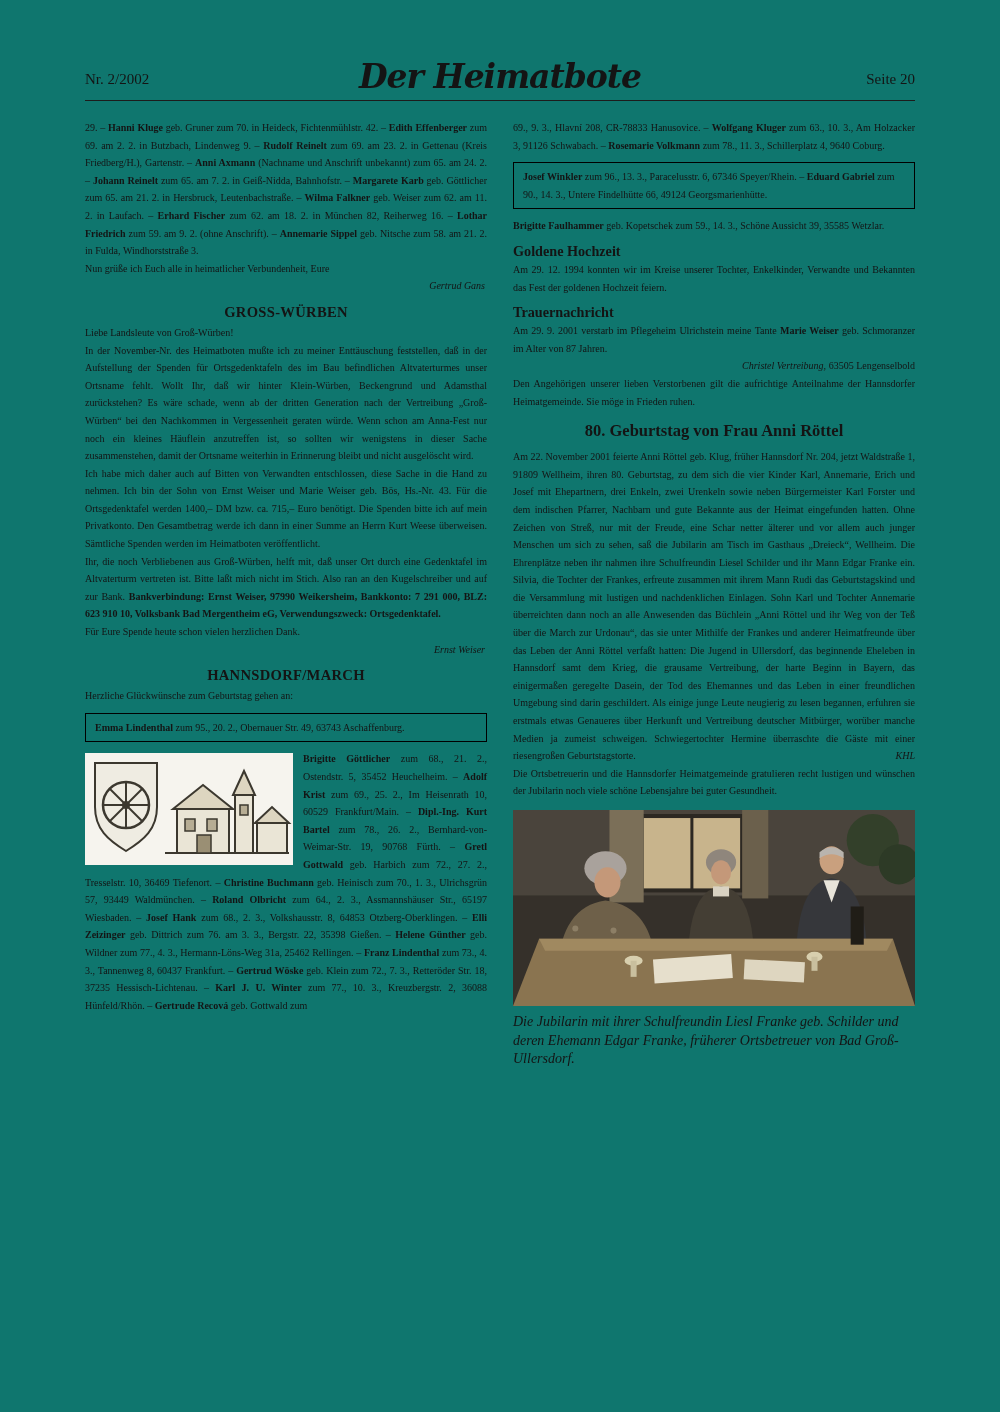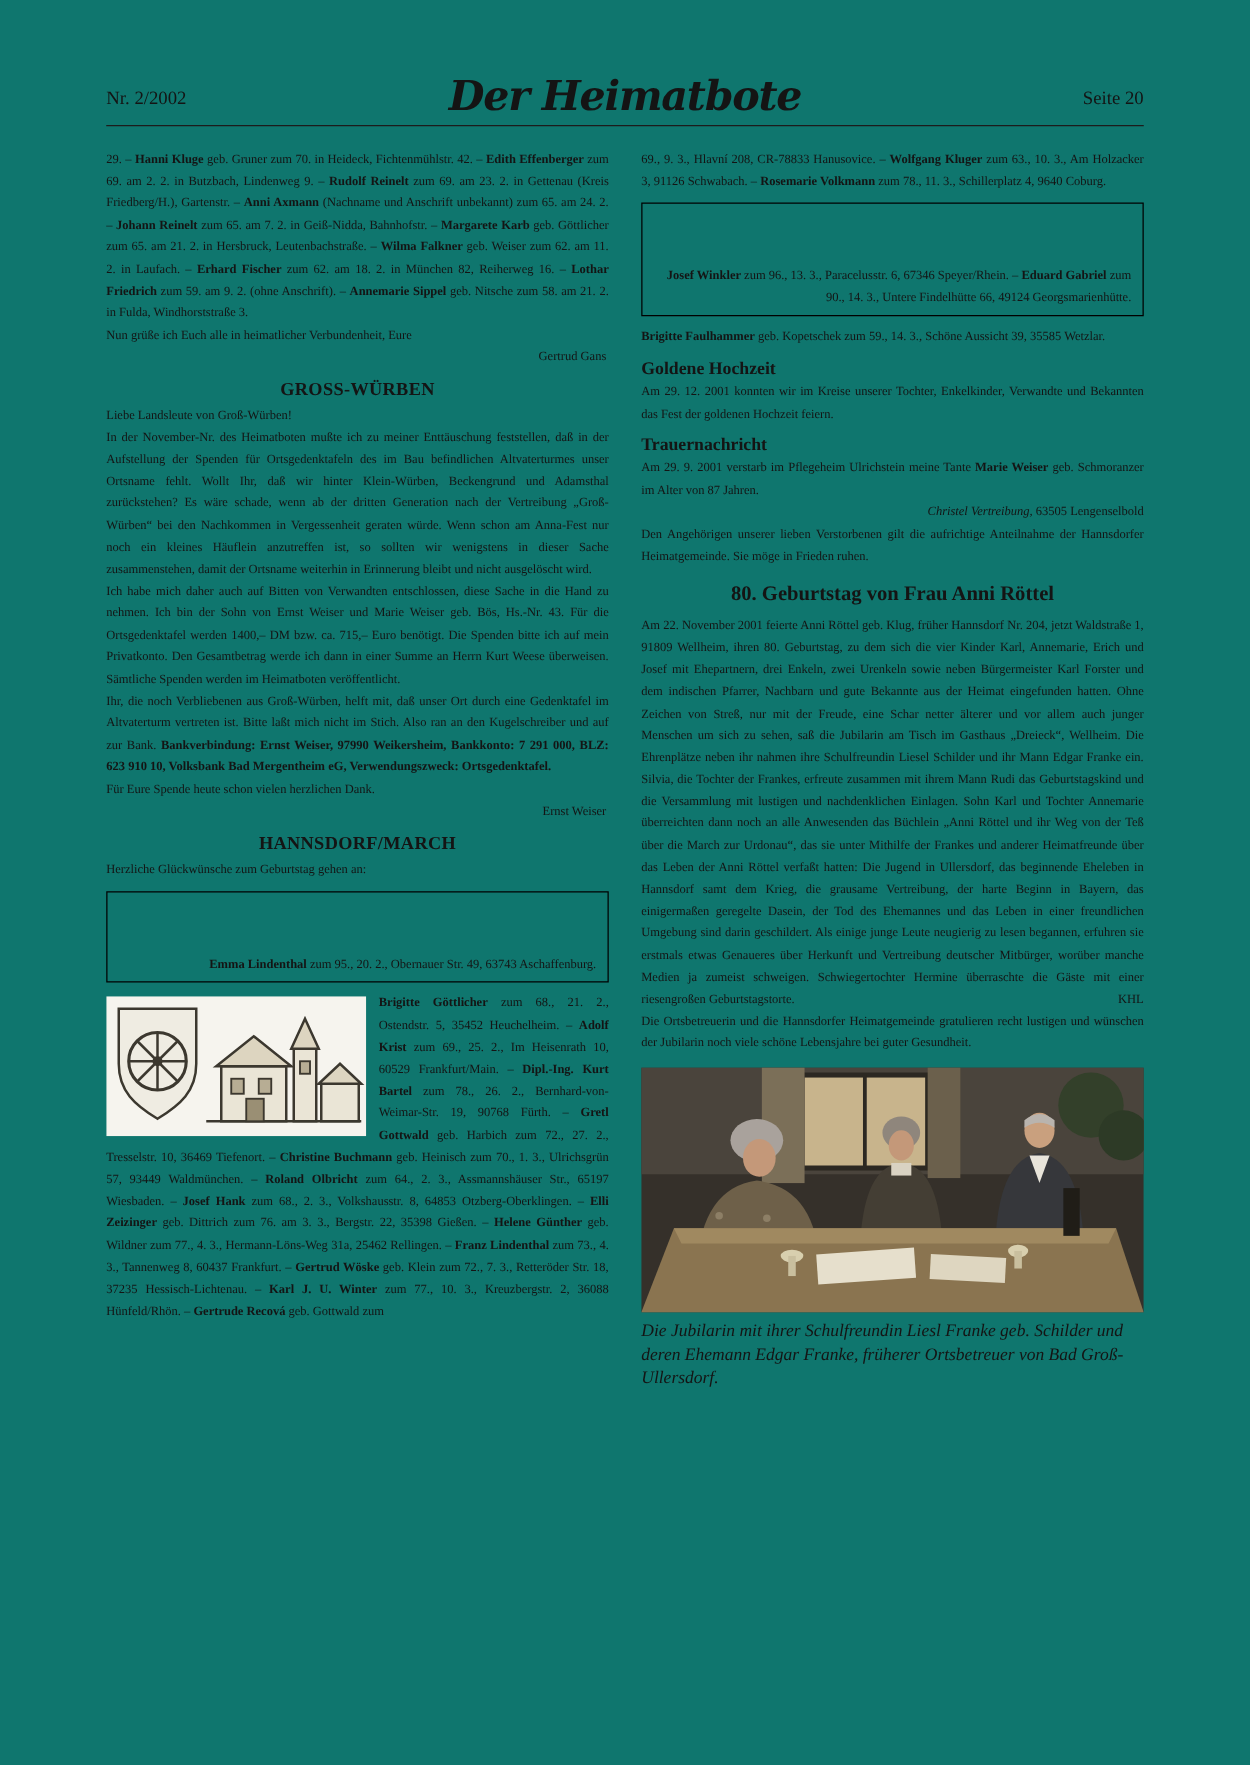--- a/index.html
+++ b/index.html
@@ -17,37 +17,37 @@
     position:absolute;left:50%;transform:translateX(-50%);bottom:-4px;margin:0;
     font-family:"DejaVu Serif",serif;font-weight:bold;font-size:33px;letter-spacing:-1px;
     font-style:italic;
   }
   .rule{border-bottom:1.6px solid #1c1c1c;margin:8px 0 18px 0;}
   
   .cols{display:flex;gap:26px;align-items:flex-start;}
   .col{width:402px;flex:0 0 402px;}
   p{margin:0;font-size:10px;line-height:17.6px;text-align:justify;hyphens:auto;}
   .nojust{text-align:left;}
-  .sig{text-align:right;margin:0 2px 2px 0;}
+  .sig{text-align:right;font-style:italic;margin:0 2px 2px 0;}
   .attr{text-align:right;}
   h2.sechead{
     text-align:center;font-size:14.6px;font-weight:bold;margin:9px 0 3px 0;letter-spacing:.3px;
   }
   h2.bighead{
     text-align:center;font-size:16.5px;font-weight:bold;margin:11px 0 7px 0;
   }
   h3.subhead{font-size:14.2px;font-weight:bold;margin:8px 0 1px 0;text-align:left;}
   .box{border:1.5px solid #000;padding:5px 9px;margin:8px 0;}
-  .box p{text-align:right;margin-top:44px;}
+  .box p{text-align:left;}
   .crest{
     float:left;width:208px;height:112px;margin:3px 10px 2px 0;
   }
   .crest svg{width:100%;height:100%;display:block;}
   .wrapblock{margin-top:6px;}
-  .khl{float:right;margin-left:10px;}
+  .khl{float:right;font-style:italic;margin-left:10px;}
   figure.photo{margin:10px 0 0 0;width:402px;height:196px;}
   figure.photo svg{width:100%;height:100%;display:block;}
   .caption{font-style:italic;font-size:14px;line-height:18.5px;text-align:left;margin-top:7px;}
 </style>
 </head>
 <body>
 
 <div class="page">
 
   <header class="hdr">
@@ -112,21 +112,21 @@
     <section class="col">
       <p><span>69., 9. 3., Hlavní 208, CR-78833 Hanusovice. – <b>Wolfgang Kluger</b> zum 63., 10. 3., Am Holzacker 3, 91126 Schwabach. – <b>Rosemarie Volkmann</b> zum 78., 11. 3., Schillerplatz 4, 9640 Coburg.</span></p>
 
       <div class="box">
         <p><span><b>Josef Winkler</b> zum 96., 13. 3., Paracelusstr. 6, 67346 Speyer/Rhein. – <b>Eduard Gabriel</b> zum 90., 14. 3., Untere Findelhütte 66, 49124 Georgsmarienhütte.</span></p>
       </div>
 
       <p><span><b>Brigitte Faulhammer</b> geb. Kopetschek zum 59., 14. 3., Schöne Aussicht 39, 35585 Wetzlar.</span></p>
 
       <h3 class="subhead">Goldene Hochzeit</h3>
-      <p>Am 29. 12. 2001 konnten wir im Kreise unserer Tochter, Enkelkinder, Verwandte und Bekannten das Fest der goldenen Hochzeit feiern.</p>
+      <p>Am 29. 12. 1994 konnten wir im Kreise unserer Tochter, Enkelkinder, Verwandte und Bekannten das Fest der goldenen Hochzeit feiern.</p>
 
       <h3 class="subhead">Trauernachricht</h3>
       <p><span>Am 29. 9. 2001 verstarb im Pflegeheim Ulrichstein meine Tante <b>Marie Weiser</b> geb. Schmoranzer im Alter von 87 Jahren.</span></p>
       <p class="attr"><span><i>Christel Vertreibung,</i>  63505 Lengenselbold</span></p>
       <p>Den Angehörigen unserer lieben Verstorbenen gilt die aufrichtige Anteilnahme der Hannsdorfer Heimatgemeinde. Sie möge in Frieden ruhen.</p>
 
       <h2 class="bighead">80. Geburtstag von Frau Anni Röttel</h2>
       <p><span>Am 22. November 2001 feierte Anni Röttel geb. Klug, früher Hannsdorf Nr. 204, jetzt Waldstraße 1, 91809 Wellheim, ihren 80. Geburtstag, zu dem sich die vier Kinder Karl, Annemarie, Erich und Josef mit Ehepartnern, drei Enkeln, zwei Urenkeln sowie neben Bürgermeister Karl Forster und dem indischen Pfarrer, Nachbarn und gute Bekannte aus der Heimat eingefunden hatten. Ohne Zeichen von Streß, nur mit der Freude, eine Schar netter älterer und vor allem auch junger Menschen um sich zu sehen, saß die Jubilarin am Tisch im Gasthaus „Dreieck“, Wellheim. Die Ehrenplätze neben ihr nahmen ihre Schulfreundin Liesel Schilder und ihr Mann Edgar Franke ein. Silvia, die Tochter der Frankes, erfreute zusammen mit ihrem Mann Rudi das Geburtstagskind und die Versammlung mit lustigen und nachdenklichen Einlagen. Sohn Karl und Tochter Annemarie überreichten dann noch an alle Anwesenden das Büchlein „Anni Röttel und ihr Weg von der Teß über die March zur Urdonau“, das sie unter Mithilfe der Frankes und anderer Heimatfreunde über das Leben der Anni Röttel verfaßt hatten: Die Jugend in Ullersdorf, das beginnende Eheleben in Hannsdorf samt dem Krieg, die grausame Vertreibung, der harte Beginn in Bayern, das einigermaßen geregelte Dasein, der Tod des Ehemannes und das Leben in einer freundlichen Umgebung sind darin geschildert. Als einige junge Leute neugierig zu lesen begannen, erfuhren sie erstmals etwas Genaueres über Herkunft und Vertreibung deutscher Mitbürger, worüber manche Medien ja zumeist schweigen. Schwiegertochter Hermine überraschte die Gäste mit einer riesengroßen Geburtstagstorte.</span><span class="khl">KHL</span></p>
       <p>Die Ortsbetreuerin und die Hannsdorfer Heimatgemeinde gratulieren recht lustigen und wünschen der Jubilarin noch viele schöne Lebensjahre bei guter Gesundheit.</p>
 

